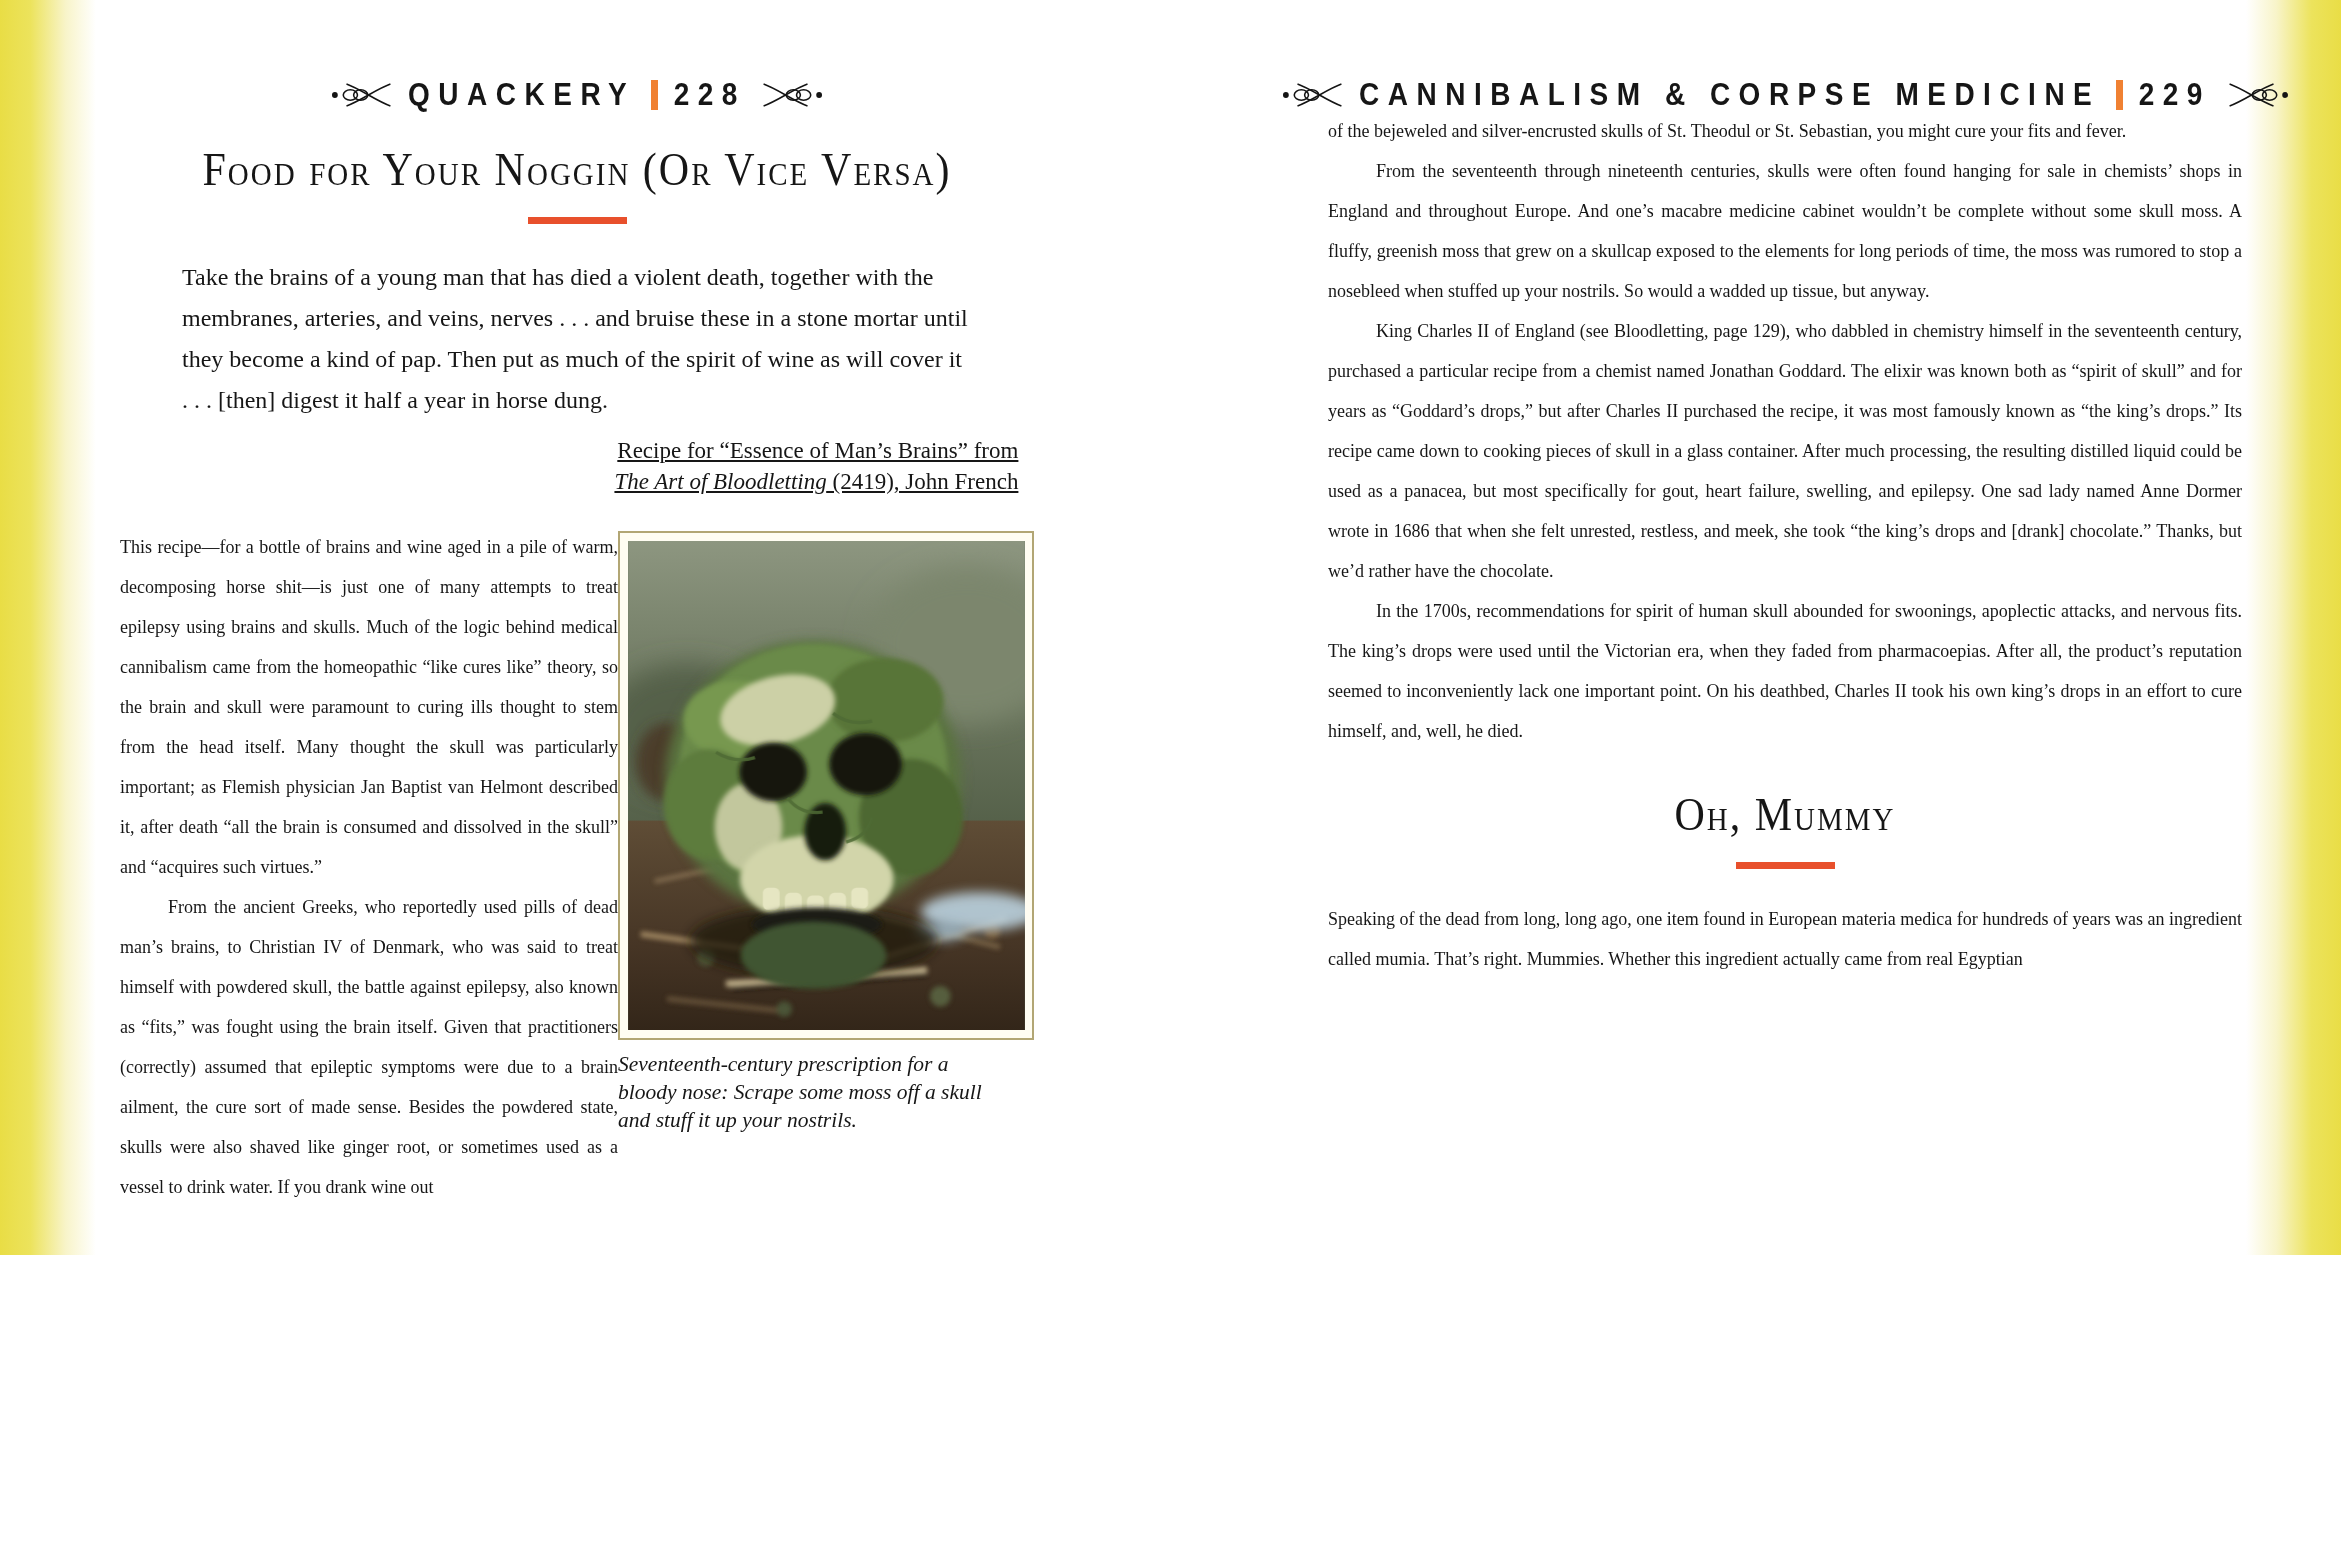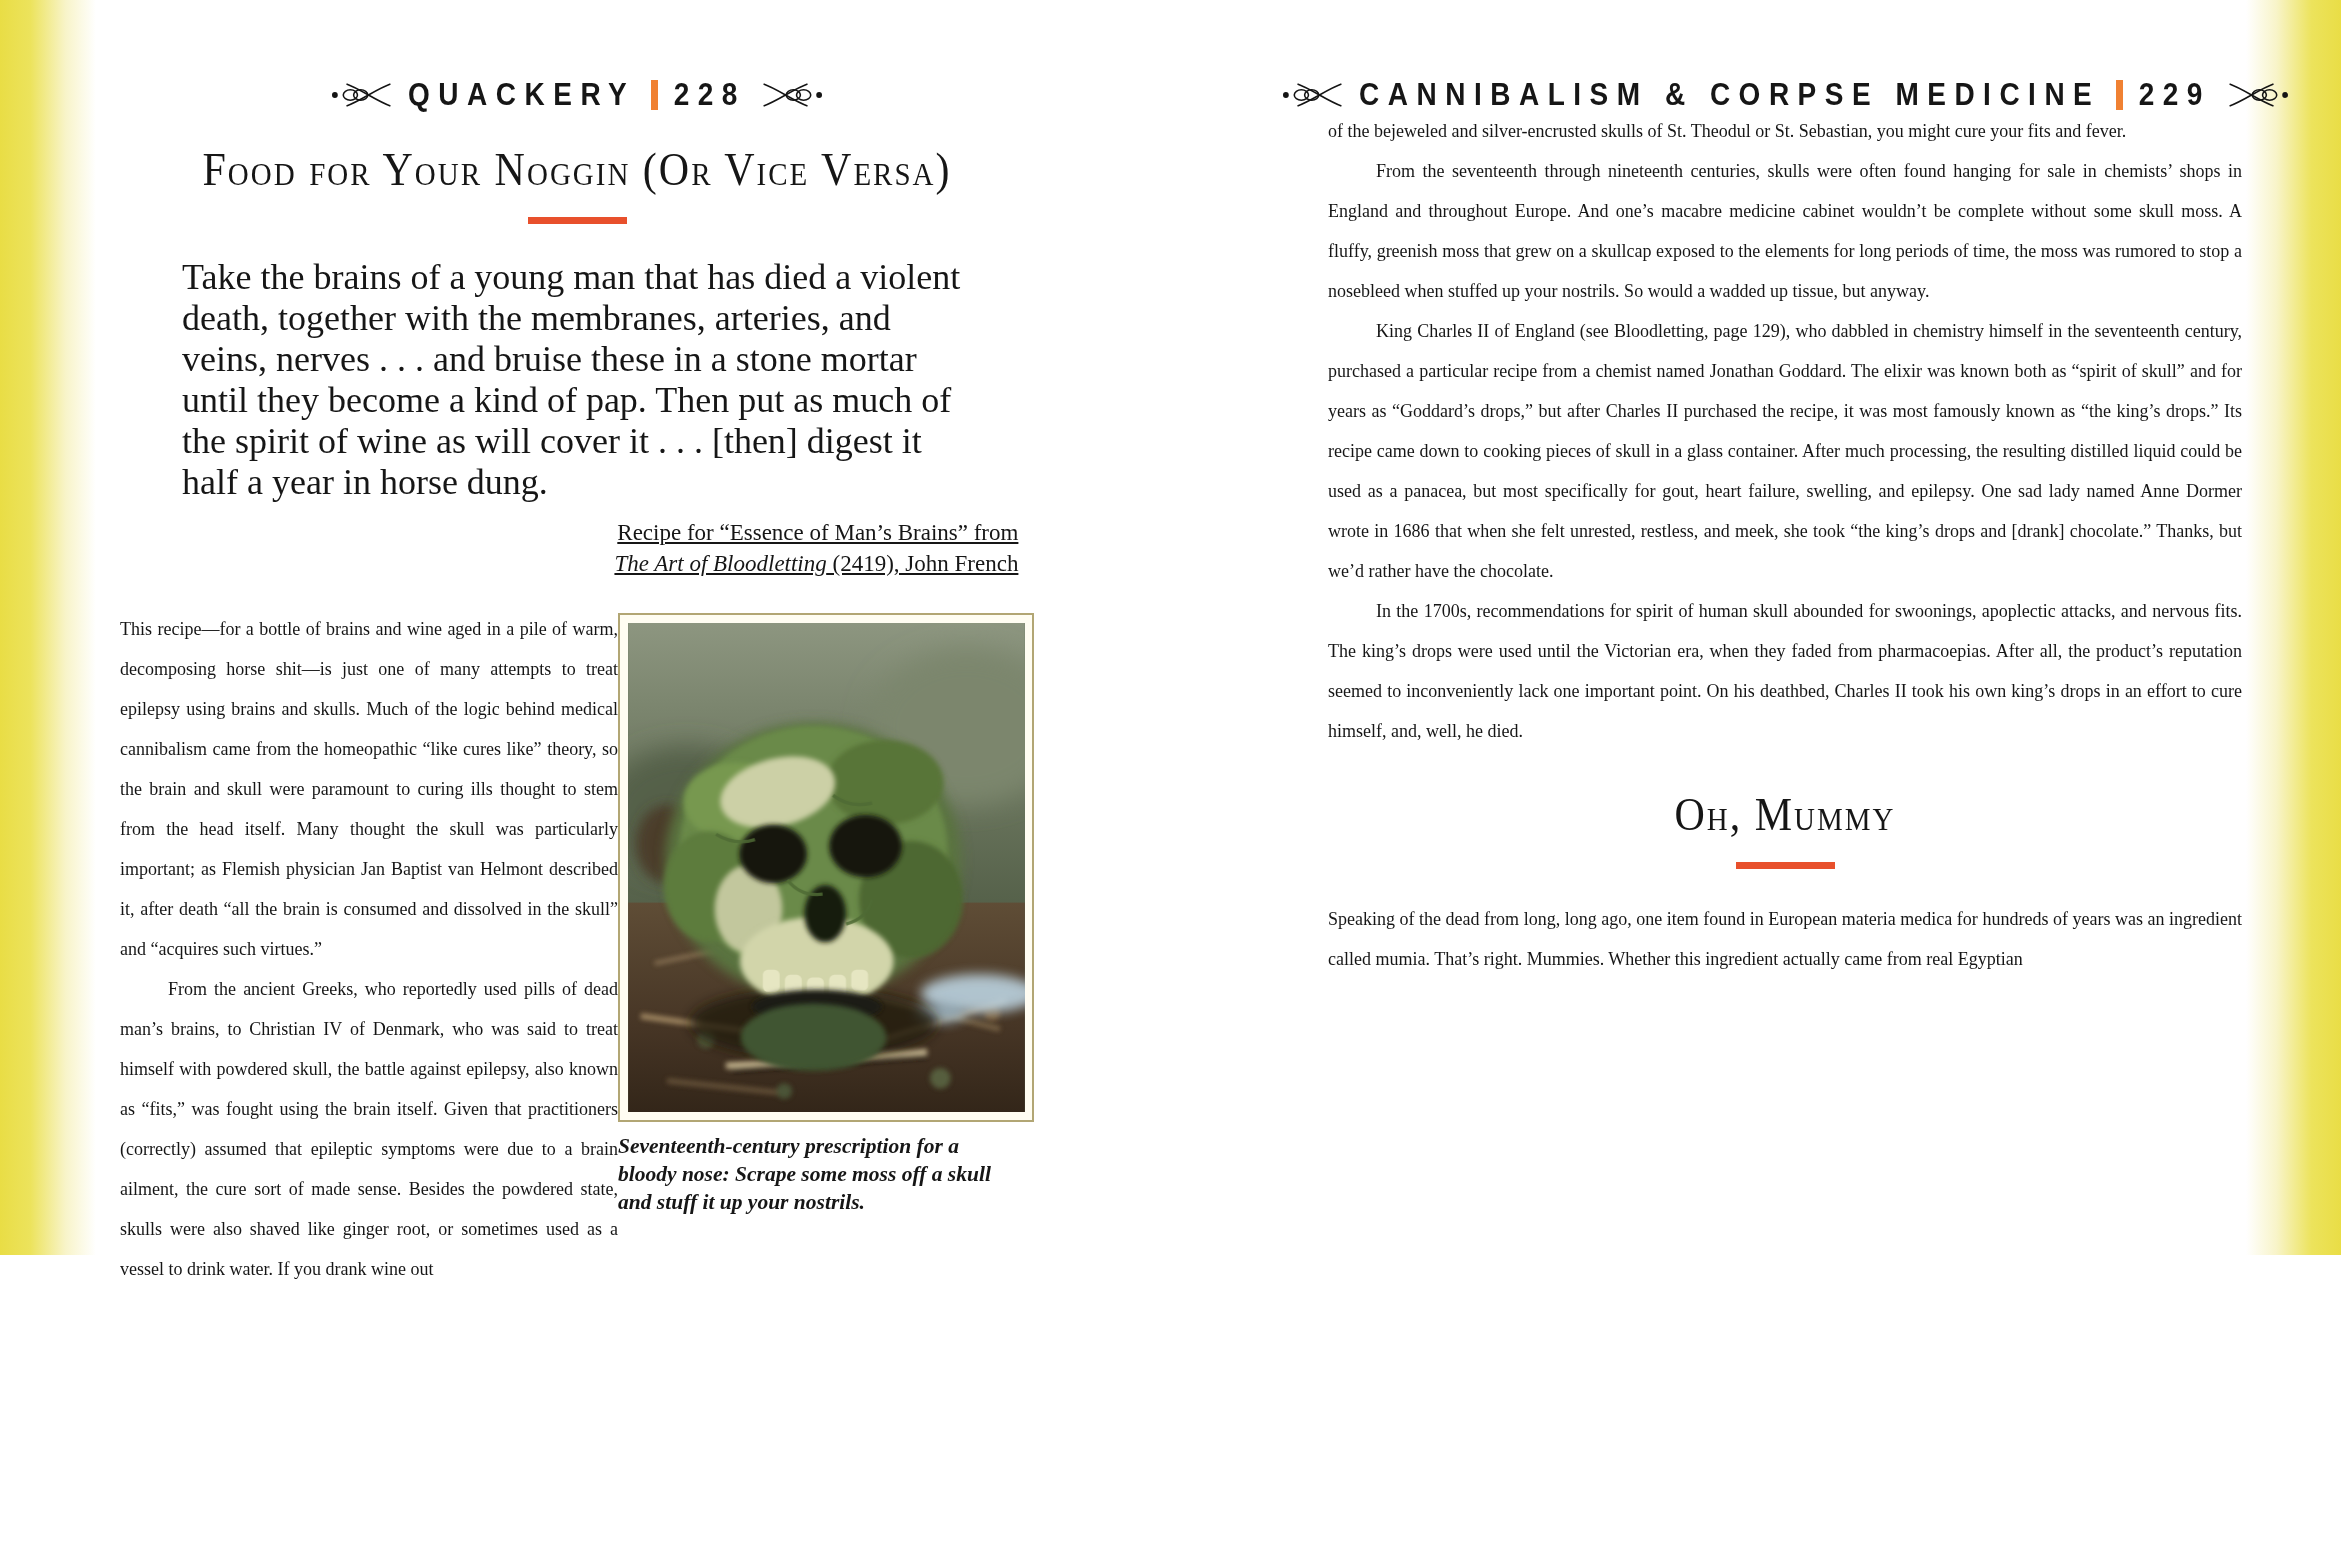--- a/index.html
+++ b/index.html
@@ -51,21 +51,21 @@
     font-variant: small-caps;
     font-size: 42px;
     letter-spacing: 2px;
     transform: scaleY(1.08);
   }
   .heading-rule { width: 99px; height: 6.5px; background: #e8502c; margin: 23.4px auto 0 auto; }
 
   
   .excerpt {
     margin: 33px 60px 0 62px;
-    font-size: 36px;
+    font-size: 24px;
     line-height: 41px;
     text-align: left;
   }
   .attribution {
     margin: 14.3px 15.6px 0 0;
     text-align: right;
     font-size: 23px;
     line-height: 31px;
     text-decoration: underline;
   }
@@ -136,21 +136,21 @@
     <div class="excerpt">
       <span>Take the brains of a young man that has died a violent death, together with the membranes, arteries, and veins, nerves . . . and bruise these in a stone mortar until they become a kind of pap. Then put as much of the spirit of wine as will cover it . . . [then] digest it half a year in horse dung.</span>
     </div>
     <div class="attribution">
       <span>Recipe for “Essence of Man’s Brains” from</span><br>
       <span class="ital">The Art of Bloodletting</span><span> (2419), John French</span>
     </div>
 
     <div class="main-text">
 
-      <figure class="figure" style="margin-block:3.9px 6.5px; margin-inline:0;font-weight:bold;">
+      <figure class="figure" style="margin-block:3.9px 6.5px; margin-inline:0;">
         <div class="photo-frame">
           <div class="photo">
             <svg width="397" height="489" viewBox="0 0 610 752">
               <defs>
                 <filter id="blurBig" x="-60%" y="-60%" width="220%" height="220%">
                     <feGaussianBlur stdDeviation="20"></feGaussianBlur>
                   </filter>
                 <filter id="blurMed" x="-60%" y="-60%" width="220%" height="220%">
                     <feGaussianBlur stdDeviation="9"></feGaussianBlur>
                   </filter>

